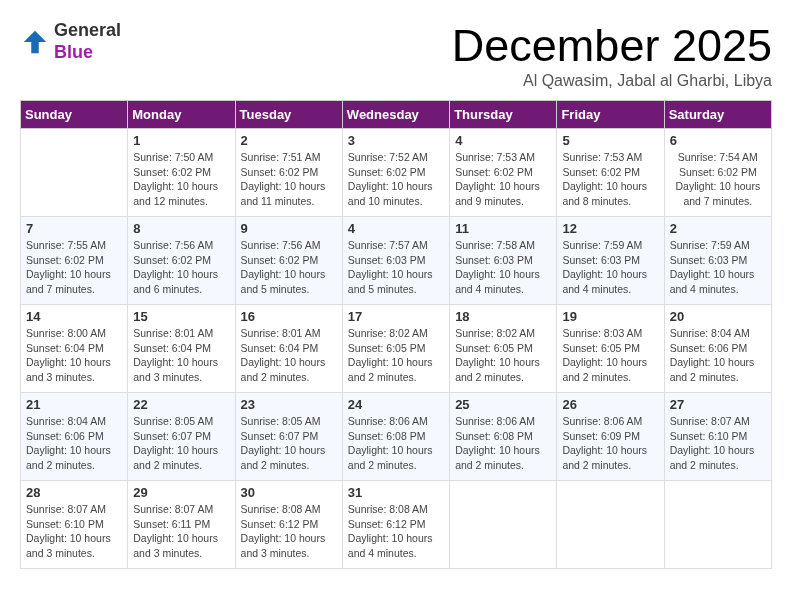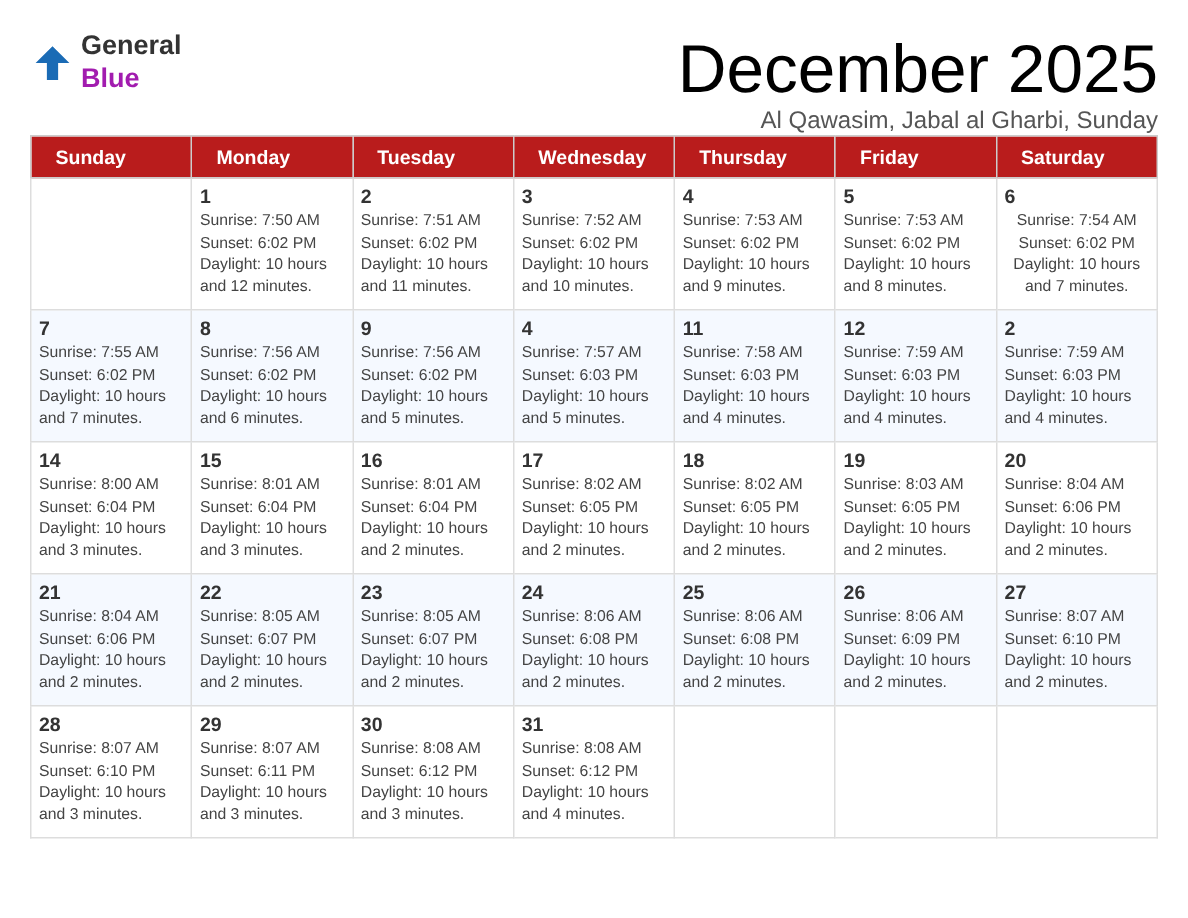--- a/index.html
+++ b/index.html
@@ -7,20 +7,21 @@
       font-family: Arial, sans-serif;
       background: #fff;
       width: 792px;
       min-height: 612px;
       padding: 20px;
     }
     .header {
       display: flex;
       justify-content: space-between;
       align-items: flex-start;
+      margin-bottom: 10px;
     }
     .logo {
       display: flex;
       align-items: center;
     }
     .logo-text {
       font-size: 18px;
       font-weight: bold;
       line-height: 1.2;
     }
@@ -42,23 +43,23 @@
     .subtitle {
       font-size: 16px;
       color: #555;
     }
     .calendar {
       width: 100%;
       border-collapse: collapse;
       font-size: 11px;
     }
     .calendar th {
-      background-color: #b91c1c;
+      background-color: #701a75;
       color: #fff;
-      padding: 6px 16px;
+      padding: 6px 4px;
       text-align: left;
       font-size: 13px;
       font-weight: bold;
       border: 1px solid #ccc;
     }
     .calendar td {
       vertical-align: top;
       padding: 4px 5px;
       border: 1px solid #ddd;
       width: 107px;
@@ -92,21 +93,21 @@
       <rect x="0" y="0" width="40" height="40" fill="none"></rect>
       <polygon points="20,5 35,20 25,20 25,35 15,35 15,20 5,20" fill="#1a6bb5"></polygon>
     </svg>
     <div class="logo-text">
       <span class="logo-general">General</span><br>
       <span class="logo-blue">Blue</span>
     </div>
   </div>
   <div class="title-block">
     <div class="month-title">December 2025</div>
-    <div class="subtitle">Al Qawasim, Jabal al Gharbi, Sunday</div>
+    <div class="subtitle">Al Qawasim, Jabal al Gharbi, Libya</div>
   </div>
 </div>
 
 <table class="calendar">
   <thead>
     <tr>
     <th>Sunday</th>
         <th>Monday</th>
         <th>Tuesday</th>
         <th>Wednesday</th>

